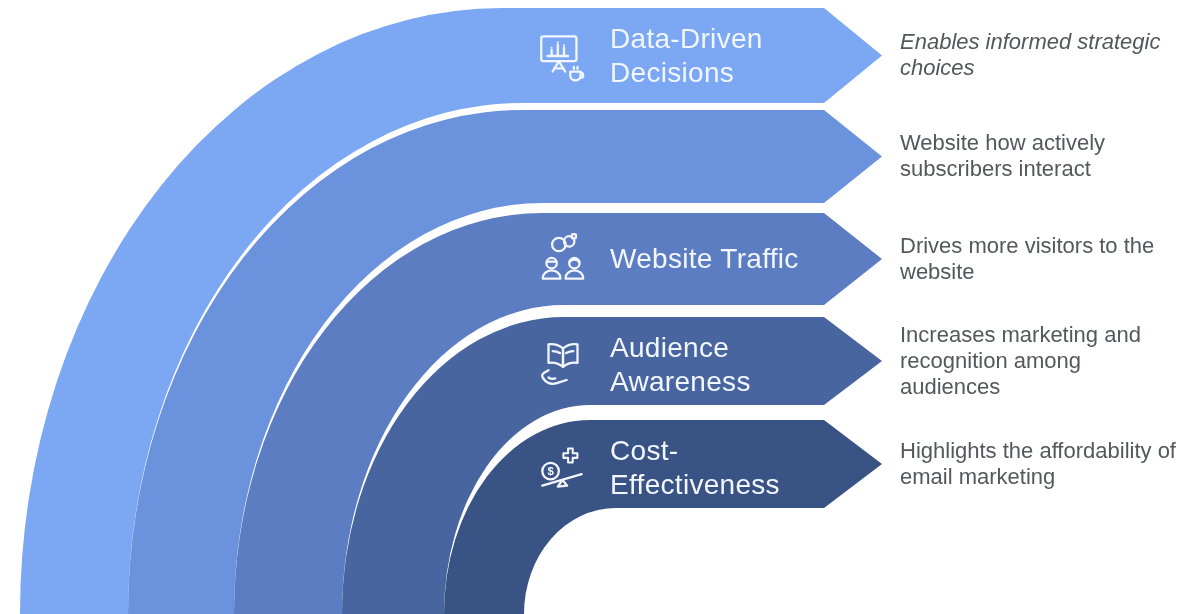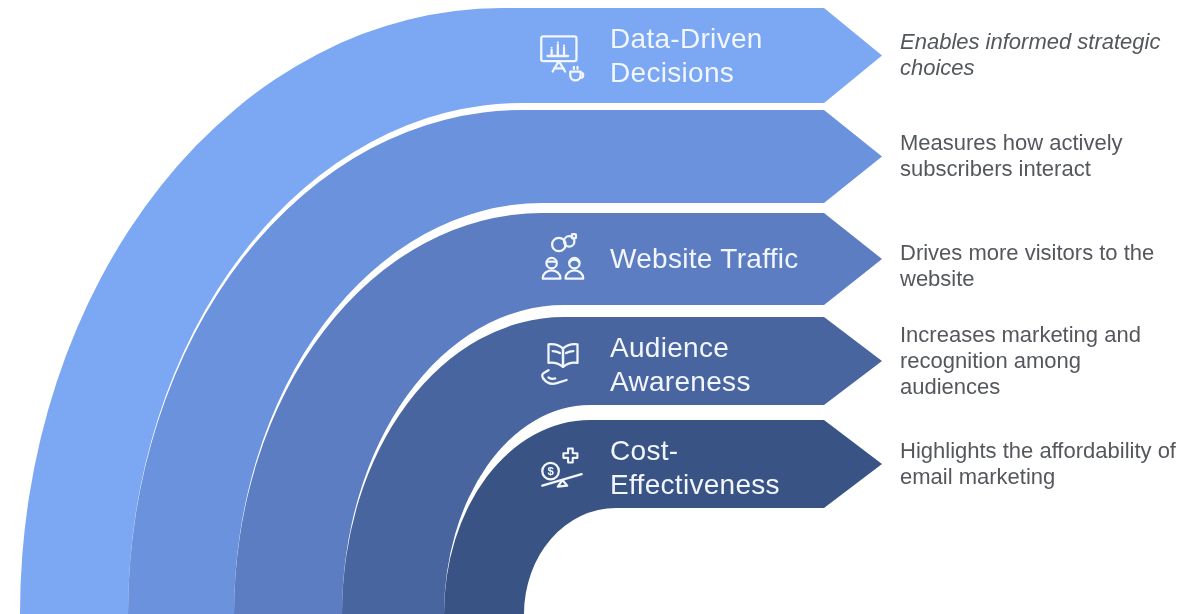--- a/index.html
+++ b/index.html
@@ -15,21 +15,21 @@
   .band-content .icon{width:58px;height:58px;flex:0 0 58px;}
   .band-label{
     color:#F2F6FE;font-size:28px;line-height:34px;letter-spacing:.3px;
     white-space:pre-line;font-weight:400;
   }
   .bc-0{top:8px;}  .bc-1{top:110px;} .bc-2{top:211px;} .bc-3{top:317px;} .bc-4{top:420px;}
   .desc{
     position:absolute;left:888px;width:300px;color:#54575C;
     font-size:22px;line-height:26px;transform:translateY(-50%);
   }
-  .desc-0{top:55px;font-style:italic;} .desc-1{top:156px;} .desc-2{top:266px;}
+  .desc-0{top:55px;font-style:italic;} .desc-1{top:156px;} .desc-2{top:259px;}
   .desc-3{top:361px;width:250px;} .desc-4{top:464px;}
   .icon svg{width:100%;height:100%;}
   .icon path,.icon rect,.icon circle,.icon line{
     fill:none;stroke:#F2F6FE;stroke-width:2.2;stroke-linecap:round;stroke-linejoin:round;
   }
   .icon .dot{fill:#F2F6FE;stroke:none;}
   .icon text{fill:#F2F6FE;font-family:"Liberation Sans",sans-serif;font-weight:bold;}
 </style>
 </head>
 <body>
@@ -110,18 +110,18 @@
         <circle cx="16" cy="31" r="8"></circle>
         <text x="16" y="35" font-size="11" text-anchor="middle">$</text>
         <path d="M36 13 h5 v-5 h5 v5 h5 v5 h-5 v5 h-5 v-5 h-5 z" transform="translate(-4,2) scale(0.9)"></path>
       </svg>
     </div>
     <div class="band-label">Cost-
 Effectiveness</div>
   </div>
 
   <div class="desc desc-0">Enables informed strategic choices</div>
-  <div class="desc desc-1">Measures how actively subscribers interact</div>
+  <div class="desc desc-1">Website how actively subscribers interact</div>
   <div class="desc desc-2">Drives more visitors to the website</div>
   <div class="desc desc-3">Increases marketing and recognition among audiences</div>
   <div class="desc desc-4">Highlights the affordability of email marketing</div>
 
 </div>
 
 </body></html>

